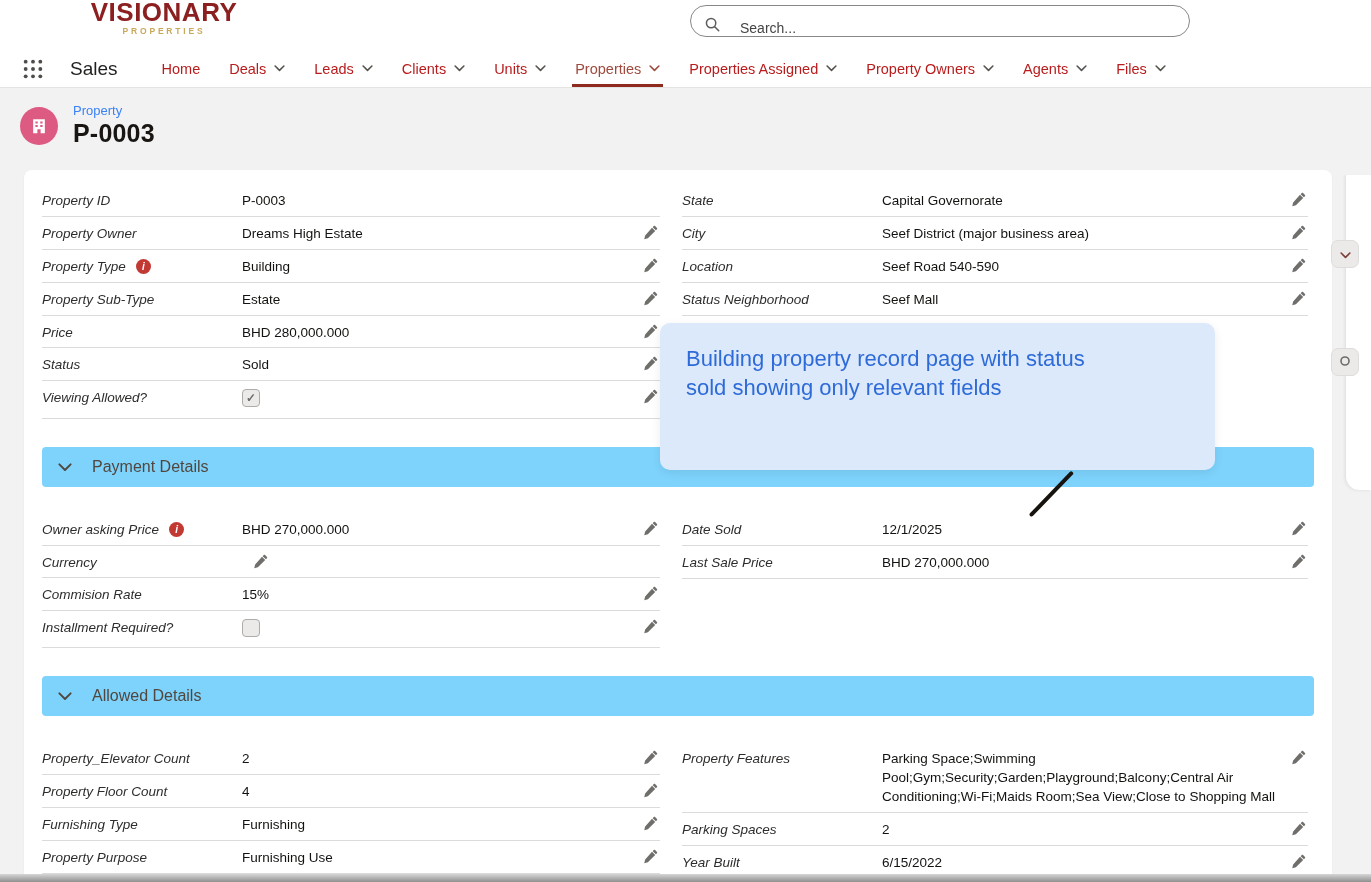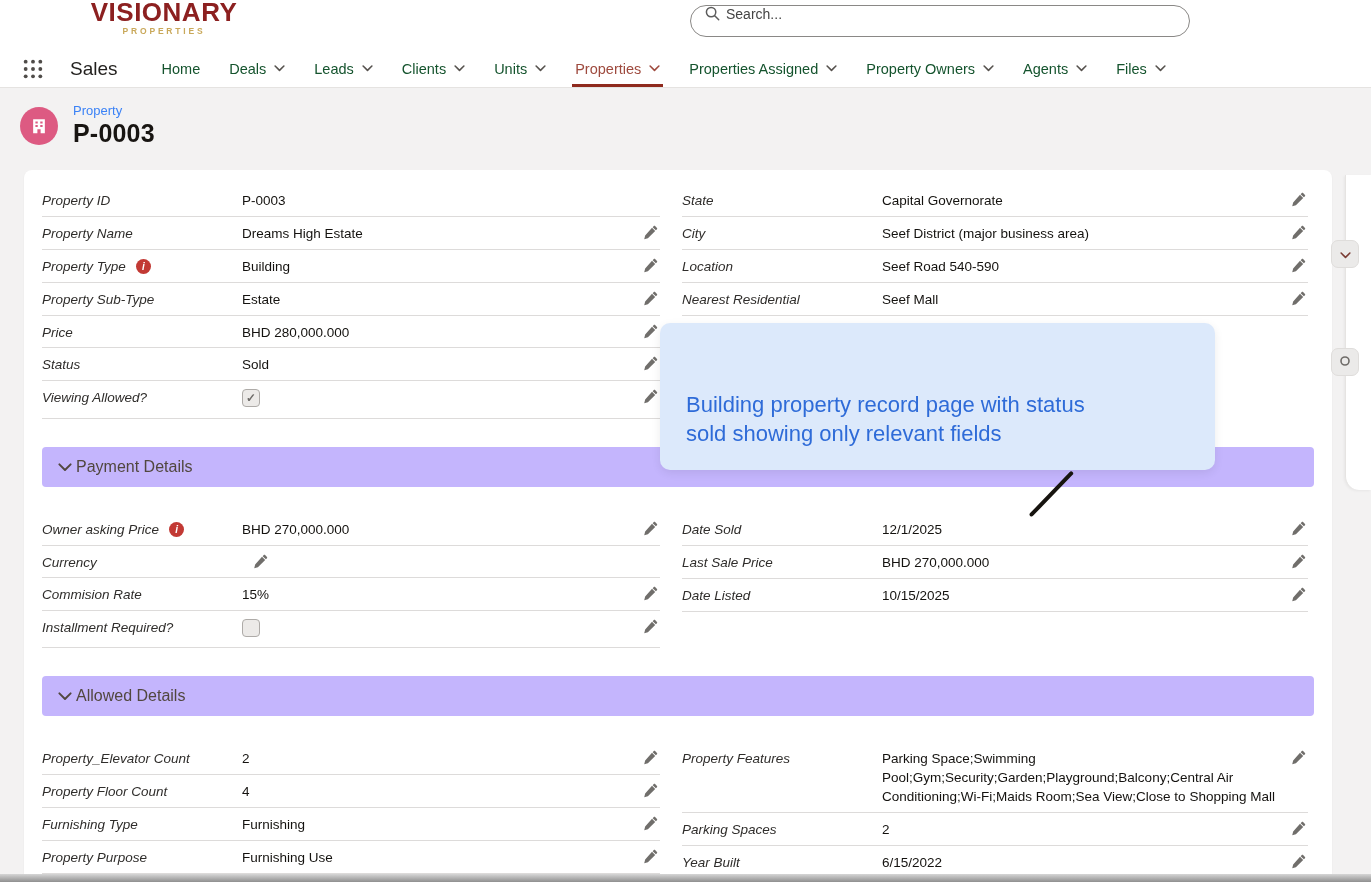--- a/index.html
+++ b/index.html
@@ -11,34 +11,34 @@
   .page-bg { position:absolute; left:0; top:88px; right:0; bottom:0; background:#f3f2f2; }
 
   
   .topbar { position:absolute; top:0; left:0; width:100%; height:50px; background:#fff; }
   .logo { position:absolute; left:84px; top:-3px; width:160px; text-align:center; cursor:pointer; }
   .logo-name { font-size:26px; font-weight:bold; color:#8c2020; letter-spacing:.5px; }
   .logo-tag  { font-size:8.5px; letter-spacing:2.8px; color:#c9a85a; font-weight:bold; margin-top:-2px; }
   .search-box {
     position:absolute; left:690px; top:5px; width:500px; height:32px;
     border:1px solid #8a8886; border-radius:16px; background:#fff;
-    display:flex; align-items:flex-start; padding:0 14px; gap:6px;
+    display:flex; align-items:flex-end; padding:0 14px; gap:20px;
   }
   .search-input { border:none; outline:none; flex:1; font-size:14px; color:#2b2b2b; background:transparent; }
   .search-input::placeholder { color:#444; }
 
   
   .navbar {
     position:absolute; top:50px; left:0; width:100%; height:38px; background:#fff;
     display:flex; align-items:center; border-bottom:1px solid #e5e3e1;
   }
   .waffle { margin-left:20px; width:26px; height:26px; border:none; background:none; cursor:pointer; display:flex; align-items:center; justify-content:center; }
   .app-name { margin-left:24px; font-size:19px; color:#211f1d; cursor:pointer; }
   .tabs { display:flex; margin-left:44px; gap:29px; align-items:stretch; height:100%; }
-  .tab { display:flex; align-items:center; gap:8px; font-size:14.5px; color:#14532d; position:relative; cursor:pointer; white-space:nowrap; }
+  .tab { display:flex; align-items:center; gap:8px; font-size:14.5px; color:#b91c1c; position:relative; cursor:pointer; white-space:nowrap; }
   .tab .chev { color:#56524e; display:flex; align-items:center; }
   .tab.active { color:#9e4a3e; }
   .tab.active .chev { color:#9e4a3e; }
   .tab.active::after { content:""; position:absolute; left:-3px; right:-3px; bottom:0; height:3px; background:#8f2a1e; }
 
   
   .rhead { position:absolute; left:20px; top:103px; display:flex; gap:15px; }
   .ricon { width:38px; height:38px; border-radius:50%; background:#dd5a82; display:flex; align-items:center; justify-content:center; margin-top:4px; }
   .rentity { font-size:13px; color:#3b82f6; }
   .rtitle  { font-size:25px; font-weight:bold; color:#181512; margin-top:1px; letter-spacing:.2px; }
@@ -58,34 +58,34 @@
   .fedit { flex:none; width:28px; background:none; border:none; cursor:pointer; display:flex; justify-content:flex-end; padding:1px 2px 0 6px; }
   .info-icon {
     display:inline-block; width:15px; height:15px; border-radius:50%;
     background:#c23934; color:#fff; font-size:10px; font-weight:bold;
     text-align:center; line-height:15px; margin-left:10px; vertical-align:1px; cursor:pointer;
   }
   .cbx { display:inline-block; width:18px; height:18px; border:1px solid #aeaba8; border-radius:4px; background:#eceae8; position:relative; cursor:pointer; }
   .cbx.checked::after { content:"\2713"; position:absolute; left:3px; top:0px; font-size:12px; font-weight:bold; color:#6d6b68; }
 
   .section-bar {
-    margin-top:28px; height:40px; background:#c4b5fd; border-radius:4px;
-    display:flex; align-items:center; gap:4px; padding:0 16px; cursor:pointer;
+    margin-top:28px; height:40px; background:#7dd3fc; border-radius:4px;
+    display:flex; align-items:center; gap:20px; padding:0 16px; cursor:pointer;
   }
   .section-title { font-size:16px; color:#51473f; }
   .section-chev { display:flex; align-items:center; color:#51473f; }
   .grid.after-bar { margin-top:26px; }
 
   
   .note {
     position:absolute; left:660px; top:323px; width:555px; height:147px;
     background:#dce9fb; border-radius:10px; padding:21px 26px;
     box-shadow:0 3px 10px rgba(0,0,0,.08); z-index:5;
   }
-  .note-text { max-width:432px; font-size:22px; line-height:1.33; color:#2e6bd8;margin-top:46px; }
+  .note-text { max-width:432px; font-size:22px; line-height:1.33; color:#2e6bd8; }
   .pointer-line {
     position:absolute; left:1030px; top:514px; width:61px; height:3.5px; border-radius:2px;
     background:#17140f; transform:rotate(-46deg); transform-origin:0 50%; z-index:5;
   }
 
   
   .right-rail {
     position:absolute; right:0; top:175px; width:26px; height:315px; background:#fff;
     border-left:1px solid #e6e4e2; border-radius:0 0 0 14px;
     box-shadow:-1px 1px 3px rgba(0,0,0,.05); z-index:2;
@@ -228,21 +228,21 @@
 
 <div class="card">
 
   <div class="grid">
     <div class="col">
         <div class="frow">
           <div class="flabel">Property ID</div>
           <div class="fval">P-0003</div>
         </div>
         <div class="frow">
-          <div class="flabel">Property Name</div>
+          <div class="flabel">Property Owner</div>
           <div class="fval">Dreams High Estate</div>
           <button class="fedit">
             <svg width="15" height="15" viewBox="0 0 16 16">
               <path fill="#706e6b" d="M12.9 1.1l2 2c.4.4.4 1 0 1.4l-1.2 1.2-3.4-3.4 1.2-1.2c.4-.4 1-.4 1.4 0zM9.6 3l3.4 3.4-7.8 7.8-3.9 1 1-3.9L9.6 3z"></path>
             </svg>
           </button>
         </div>
         <div class="frow">
           <div class="flabel">Property Type<span class="info-icon">i</span></div>
           <div class="fval">Building</div>
@@ -311,21 +311,21 @@
         <div class="frow">
           <div class="flabel">Location</div>
           <div class="fval">Seef Road 540-590</div>
           <button class="fedit">
             <svg width="15" height="15" viewBox="0 0 16 16">
               <path fill="#706e6b" d="M12.9 1.1l2 2c.4.4.4 1 0 1.4l-1.2 1.2-3.4-3.4 1.2-1.2c.4-.4 1-.4 1.4 0zM9.6 3l3.4 3.4-7.8 7.8-3.9 1 1-3.9L9.6 3z"></path>
             </svg>
           </button>
         </div>
         <div class="frow">
-          <div class="flabel">Nearest Residential</div>
+          <div class="flabel">Status Neighborhood</div>
           <div class="fval">Seef Mall</div>
           <button class="fedit">
             <svg width="15" height="15" viewBox="0 0 16 16">
               <path fill="#706e6b" d="M12.9 1.1l2 2c.4.4.4 1 0 1.4l-1.2 1.2-3.4-3.4 1.2-1.2c.4-.4 1-.4 1.4 0zM9.6 3l3.4 3.4-7.8 7.8-3.9 1 1-3.9L9.6 3z"></path>
             </svg>
           </button>
         </div>
       </div>
   </div>
 
@@ -381,29 +381,20 @@
           <div class="fval">12/1/2025</div>
           <button class="fedit">
             <svg width="15" height="15" viewBox="0 0 16 16">
               <path fill="#706e6b" d="M12.9 1.1l2 2c.4.4.4 1 0 1.4l-1.2 1.2-3.4-3.4 1.2-1.2c.4-.4 1-.4 1.4 0zM9.6 3l3.4 3.4-7.8 7.8-3.9 1 1-3.9L9.6 3z"></path>
             </svg>
           </button>
         </div>
         <div class="frow">
           <div class="flabel">Last Sale Price</div>
           <div class="fval">BHD 270,000.000</div>
-          <button class="fedit">
-            <svg width="15" height="15" viewBox="0 0 16 16">
-              <path fill="#706e6b" d="M12.9 1.1l2 2c.4.4.4 1 0 1.4l-1.2 1.2-3.4-3.4 1.2-1.2c.4-.4 1-.4 1.4 0zM9.6 3l3.4 3.4-7.8 7.8-3.9 1 1-3.9L9.6 3z"></path>
-            </svg>
-          </button>
-        </div>
-        <div class="frow">
-          <div class="flabel">Date Listed</div>
-          <div class="fval">10/15/2025</div>
           <button class="fedit">
             <svg width="15" height="15" viewBox="0 0 16 16">
               <path fill="#706e6b" d="M12.9 1.1l2 2c.4.4.4 1 0 1.4l-1.2 1.2-3.4-3.4 1.2-1.2c.4-.4 1-.4 1.4 0zM9.6 3l3.4 3.4-7.8 7.8-3.9 1 1-3.9L9.6 3z"></path>
             </svg>
           </button>
         </div>
       </div>
   </div>
 
   <div class="section-bar">

